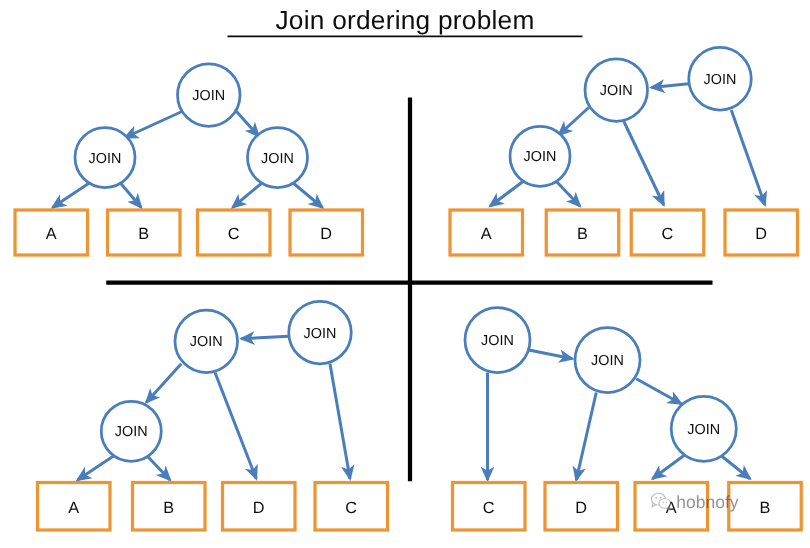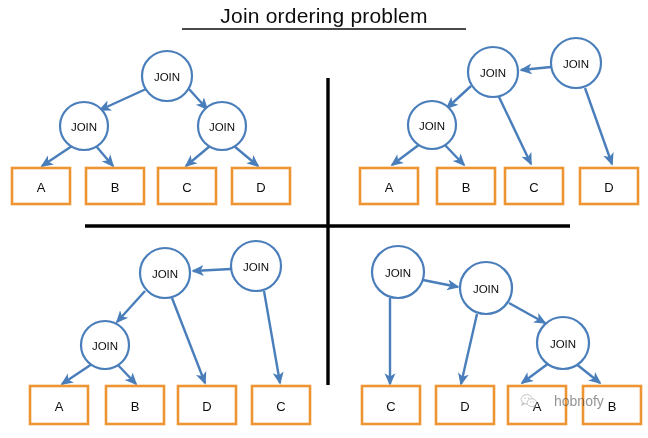--- a/index.html
+++ b/index.html
@@ -74,21 +74,21 @@
     stroke: #0d0d0d;
     stroke-width: 1.4;
   }
   
   #watermark {
     position: absolute;
     left: 520px;
     top: 392px;
     display: flex;
     align-items: center;
-    gap: 16px;
+    gap: 3px;
     opacity: 0.55;
     pointer-events: none;
   }
   #watermark .wm-text {
     font-family: "Liberation Sans", sans-serif;
     font-size: 14px;
     color: #3b3b3b;
     white-space: nowrap;
   }
   #watermark .wm-icon {

